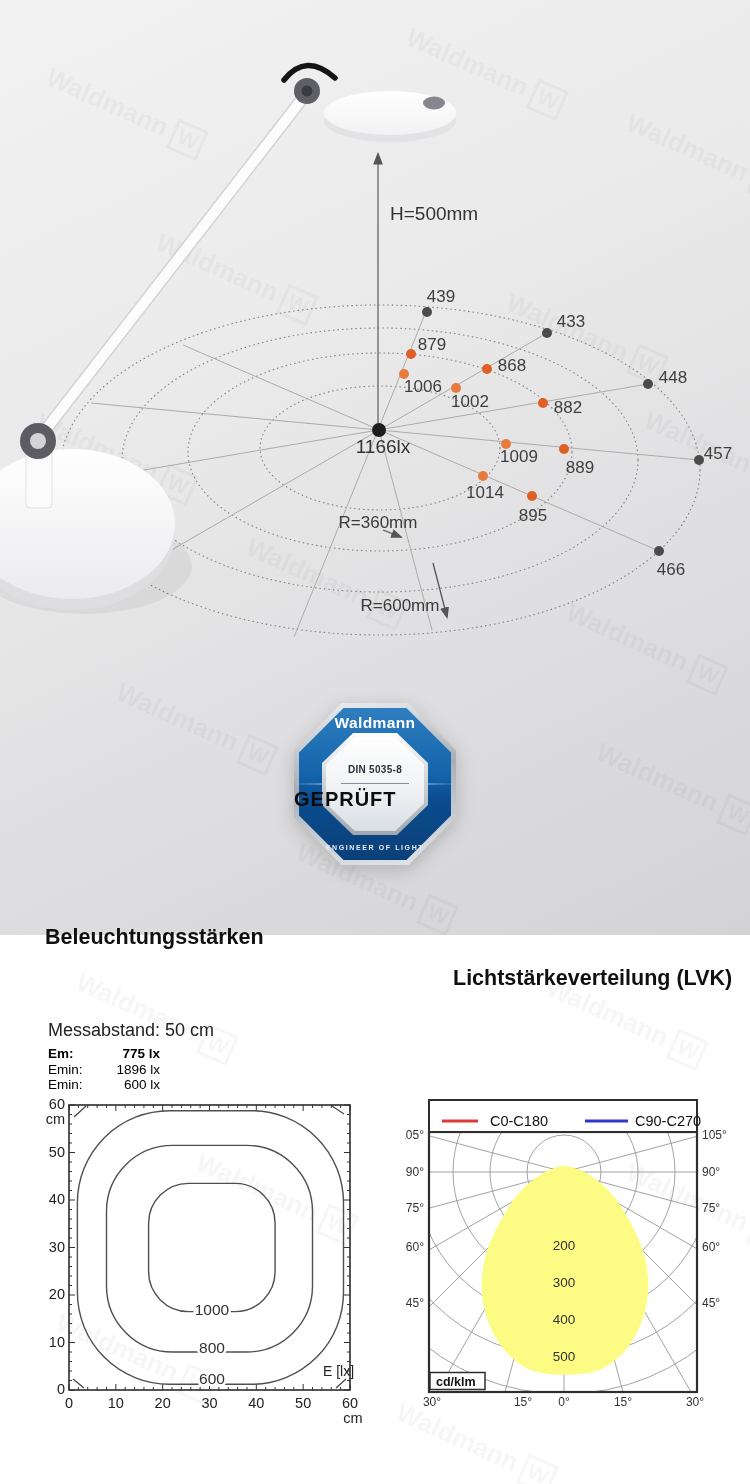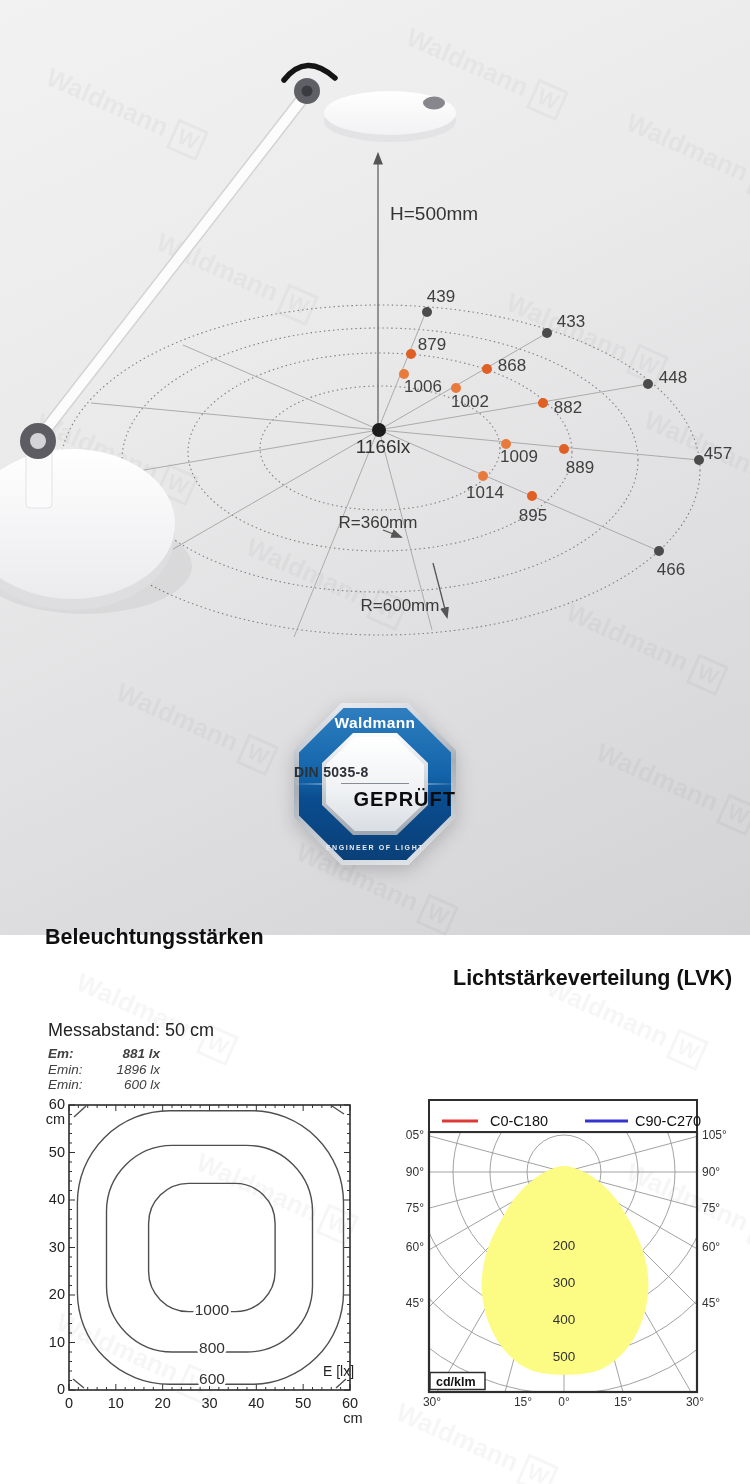--- a/index.html
+++ b/index.html
@@ -25,35 +25,35 @@
   .badge-blue{position:absolute;left:5px;top:5px;width:152px;height:152px;
               background:linear-gradient(180deg,#2e7ec0 0%,#1263a9 45%,#0a4c8f 60%,#0a4078 100%);}
   .badge-midline{position:absolute;left:2px;top:80px;width:158px;height:2px;
                  background:linear-gradient(90deg,rgba(255,255,255,0.05),rgba(255,255,255,0.85) 50%,rgba(255,255,255,0.05));}
   .badge-inner-rim{position:absolute;left:28px;top:30px;width:106px;height:102px;
                    background:linear-gradient(180deg,#fdfdfe 0%,#9ea6af 100%);}
   .badge-inner{position:absolute;left:32px;top:34px;width:98px;height:94px;
                background:linear-gradient(180deg,#ffffff 0%,#f0f2f4 55%,#d9dee3 100%);}
   .badge-brand{position:absolute;left:0;top:11px;width:162px;text-align:center;color:#fff;
                font-weight:bold;font-size:15.5px;letter-spacing:0.4px;}
-  .badge-standard{position:absolute;left:0;top:61px;width:162px;text-align:left;color:#2c3138;
-                  font-weight:bold;font-size:14px;letter-spacing:0.3px;}
+  .badge-standard{position:absolute;left:0;top:61px;width:162px;text-align:center;color:#2c3138;
+                  font-weight:bold;font-size:10px;letter-spacing:0.3px;}
   .badge-divider{position:absolute;left:47px;top:80px;width:68px;height:1px;background:#868d96;}
-  .badge-status{position:absolute;left:0;top:85px;width:162px;text-align:right;color:#0c0c0e;
+  .badge-status{position:absolute;left:0;top:85px;width:162px;text-align:left;color:#0c0c0e;
                 font-weight:bold;font-size:20px;letter-spacing:1px;}
   .badge-tagline{position:absolute;left:0;top:141px;width:162px;text-align:center;color:#e8ecf1;
                  font-weight:bold;font-size:7px;letter-spacing:1.6px;}
   .caption{position:absolute;left:0;top:898px;width:750px;text-align:center;
            font-size:16px;color:#6f6f6f;}
   
   .chart-title{position:absolute;font-size:21.5px;font-weight:bold;color:#101010;margin:0;}
   .t-left{left:45px;top:925px;}
   .t-right{left:408px;top:966px;margin-left:45px;}
   .distance{position:absolute;left:48px;top:1020px;font-size:18px;color:#222;}
-  .stats{position:absolute;left:48px;top:1046px;width:112px;font-size:13.5px;color:#404040;line-height:15.5px;font-style:italic;}
+  .stats{position:absolute;left:48px;top:1046px;width:112px;font-size:13.5px;color:#000000;line-height:15.5px;}
   .stats-row{display:flex;justify-content:space-between;}
   .stats-row.bold{font-weight:bold;}
   .chart-svg{position:absolute;}
 </style>
 </head>
 <body>
 <div class="page">
 
   <div class="hero"></div>
   <div id="wm-layer">
@@ -180,21 +180,21 @@
     <div class="badge-tagline">ENGINEER OF LIGHT</div>
   </div>
 
 
   <h2 class="chart-title t-left">Beleuchtungsstärken</h2>
   <h2 class="chart-title t-right">Lichtstärkeverteilung (LVK)</h2>
   <div class="distance">Messabstand: 50 cm</div>
   <div class="stats">
     <div class="stats-row bold">
         <span>Em:</span>
-        <span>881 lx</span>
+        <span>775 lx</span>
       </div>
     <div class="stats-row">
         <span>Emin:</span>
         <span>1896 lx</span>
       </div>
     <div class="stats-row">
         <span>Emin:</span>
         <span>600 lx</span>
       </div>
   </div>

